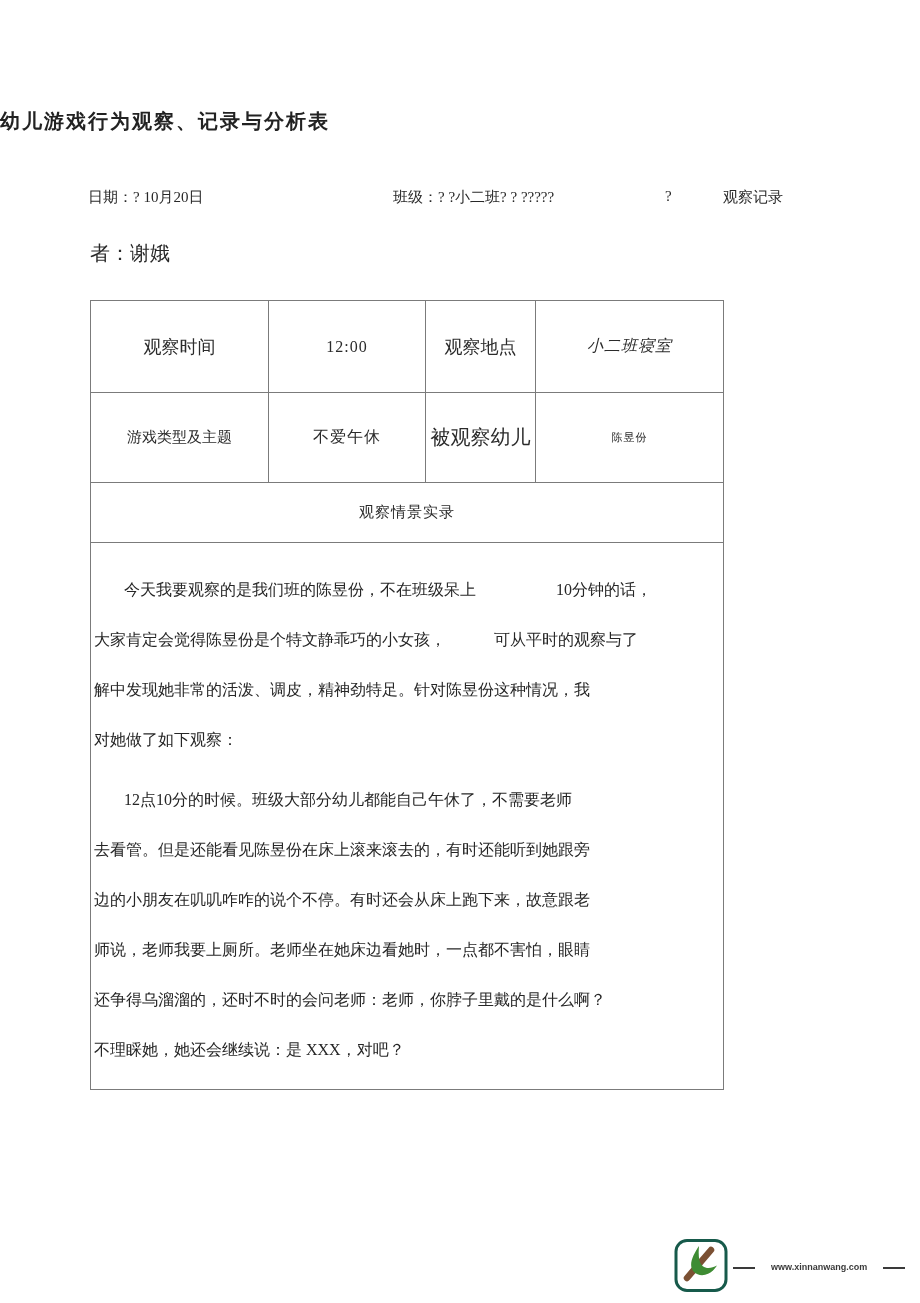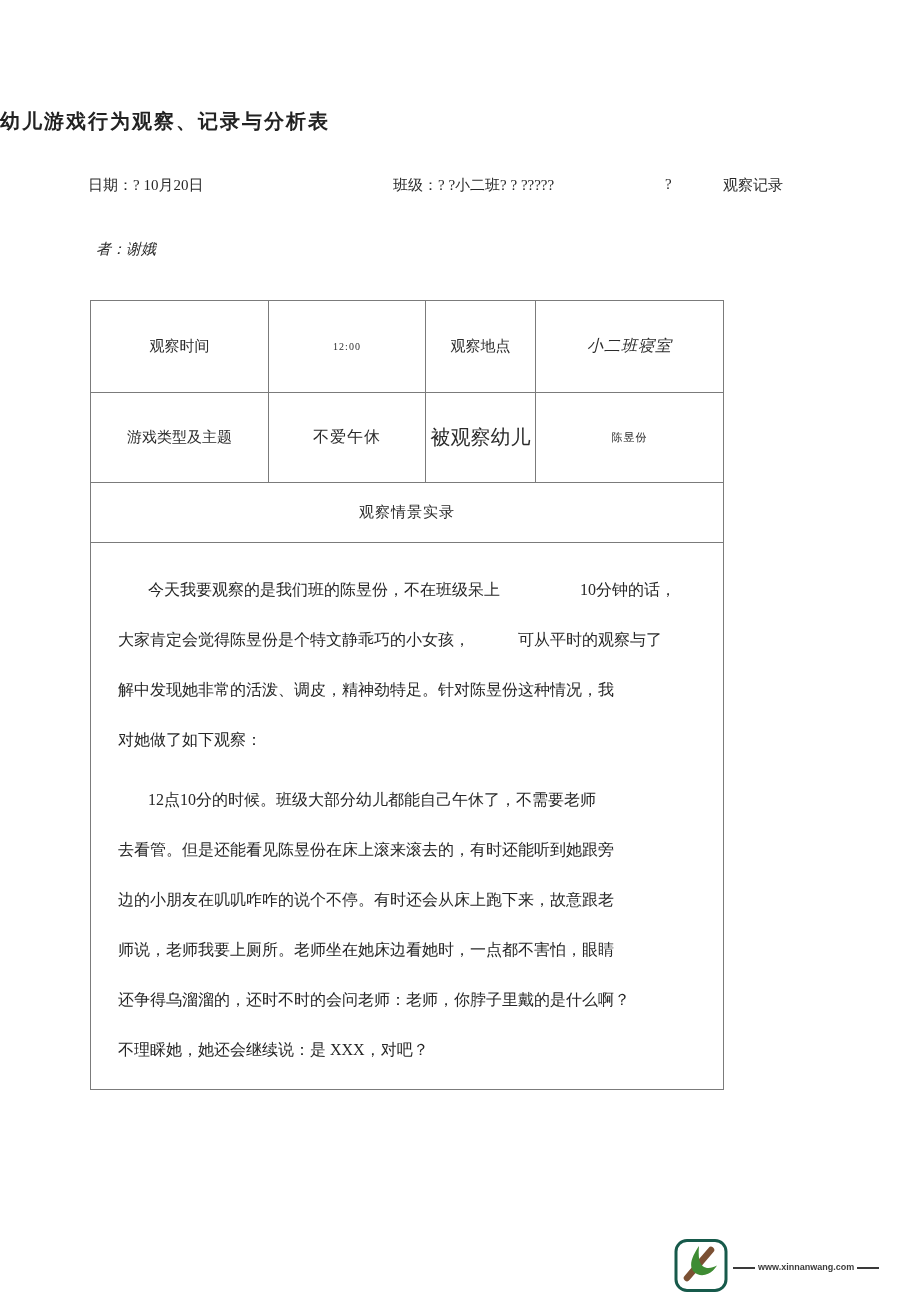--- a/index.html
+++ b/index.html
@@ -11,77 +11,77 @@
     color:#282828;
     overflow:hidden;
   }
   .doc-title{
     position:absolute;top:108px;left:0;width:920px;
     margin:0;text-align:left;
     font-size:20px;font-weight:600;letter-spacing:2px;
     color:#222;
   }
   .meta{
-    position:absolute;left:88px;top:176px;width:744px;height:24px;
+    position:absolute;left:88px;top:188px;width:744px;height:24px;
     font-size:15px;
   }
   .meta span{position:absolute;top:0;white-space:pre-wrap;}
   .meta .m-date{left:0;}
   .meta .m-class{left:305px;text-align:center;}
   .meta .m-q{left:577px;}
   .meta .m-rec{left:635px;}
   .meta2{
-    position:absolute;left:96px;top:240px;
-    font-size:15px;white-space:pre-wrap;font-style:italic;
+    position:absolute;left:90px;top:240px;
+    font-size:20px;white-space:pre-wrap;
   }
   table.obs-table{
     position:absolute;left:90px;top:300px;
     border-collapse:collapse;table-layout:fixed;
     width:633px;
   }
   table.obs-table td{
     border:1px solid #7b7b7b;
     text-align:center;vertical-align:middle;
     padding:0;color:#2b2b2b;
   }
   tr.r1{height:92px;}
   tr.r2{height:90px;}
   tr.r3{height:60px;}
   tr.r4{height:547px;}
-  tr.r1 .small-label{font-size:15px;}
-  tr.r1 .time-value{font-size:10px;letter-spacing:1px;}
+  tr.r1 .small-label{font-size:18px;}
+  tr.r1 .time-value{font-size:16px;letter-spacing:1px;}
   tr.r1 .place-value{font-size:16px;letter-spacing:1px;font-style:italic;}
   tr.r2 .type-label{font-size:15px;}
   tr.r2 .type-value{font-size:16px;letter-spacing:1px;}
   tr.r2 .child-label{font-size:20px;}
   tr.r2 .child-value{font-size:11px;letter-spacing:1px;}
   tr.r3 td{font-size:15px;letter-spacing:1px;}
   tr.r4 td{
     vertical-align:top;text-align:left;
     padding:22px 4px 0 3px;
   }
   .bline{
     font-size:16px;line-height:50px;
-    white-space:pre-wrap;color:#262626;margin-left:24px;
+    white-space:pre-wrap;color:#262626;
   }
   .bline.indent{text-indent:30px;}
   .para2{margin-top:10px;}
   .watermark{
     position:absolute;left:674px;top:1238px;
     display:flex;align-items:center;gap:5px;
     text-decoration:none;color:inherit;
   }
   .wm-texts{display:flex;flex-direction:column;align-items:center;}
   .wm-name{
     font-family:"Liberation Sans","DejaVu Sans",sans-serif;
     font-weight:bold;font-size:33px;line-height:40px;
     color:#121212;letter-spacing:1px;white-space:nowrap;
   }
   .wm-url{
-    display:flex;align-items:center;gap:3px;
+    display:flex;align-items:center;gap:16px;
     font-family:"Liberation Sans","DejaVu Sans",sans-serif;
     font-weight:bold;font-size:9px;color:#3a3a3a;line-height:11px;
   }
   .dash-line{display:inline-block;width:22px;height:0;border-top:2px solid #3a3a3a;}
 </style>
 </head>
 <body>
 
 <h1 class="doc-title">幼儿游戏行为观察、记录与分析表</h1>
 

